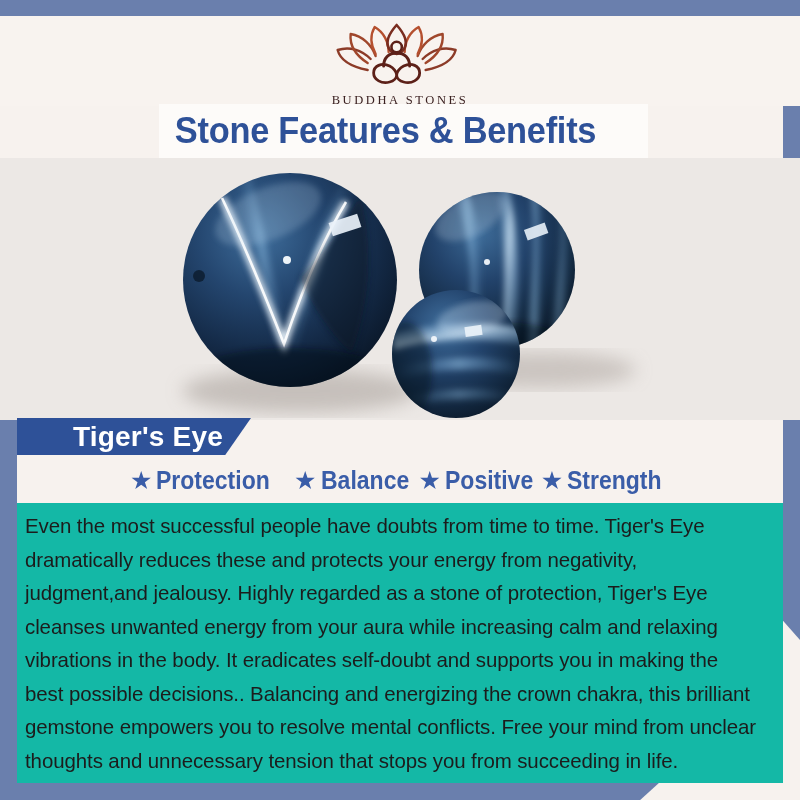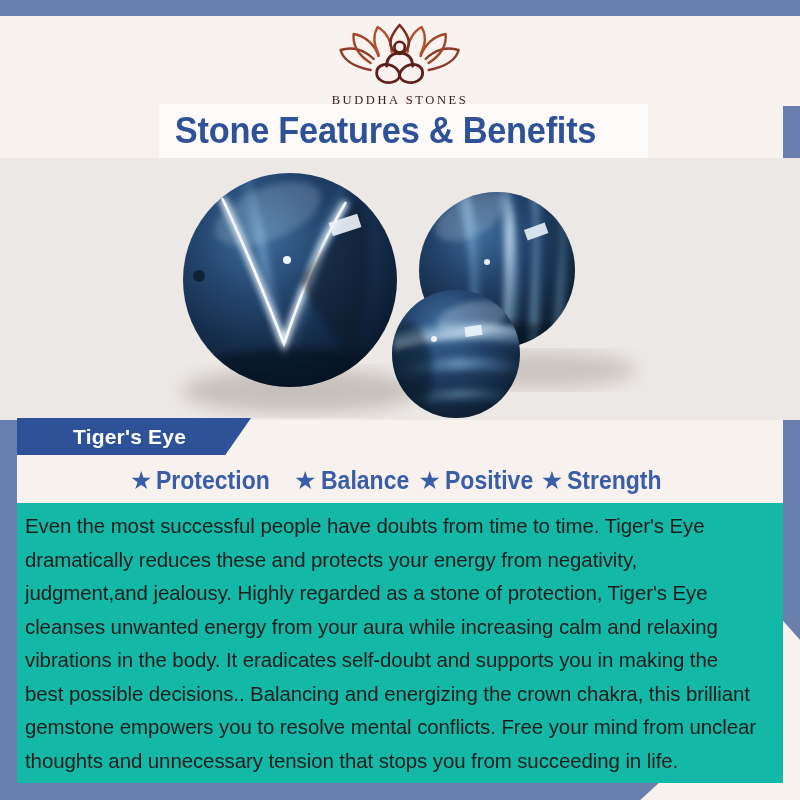--- a/index.html
+++ b/index.html
@@ -50,21 +50,21 @@
     position: absolute;
     left: 0; top: 16px;
     width: 800px; height: 90px;
     background: #f8f3ef;
   }
   .logo-wrap {
     position: absolute;
     left: 50%;
     top: 2px;
     transform: translateX(-50%);
-    text-align: center;
+    text-align: left;
   }
   .logo-mark { display: block; }
   .logo-word {
     display: block;
     margin-top: 1px;
     font-family: "Liberation Serif", serif;
     font-size: 12.5px;
     letter-spacing: 2.6px;
     color: #3a2020;
     font-weight: 400;
@@ -105,21 +105,21 @@
     left: 17px; top: 418px;
     width: 234px; height: 37px;
     background: #2e5198;
     clip-path: polygon(0 0, 100% 0, 89% 100%, 0 100%);
     display: flex;
     align-items: center;
   }
   .stone-banner-label {
     margin-left: 56px;
     color: #ffffff;
-    font-size: 21px;
+    font-size: 28px;
     font-weight: bold;
     letter-spacing: 0.2px;
   }
 
   
   .benefits {
     position: absolute;
     left: 17px; top: 458px;
     width: 766px; height: 44px;
     display: flex;

